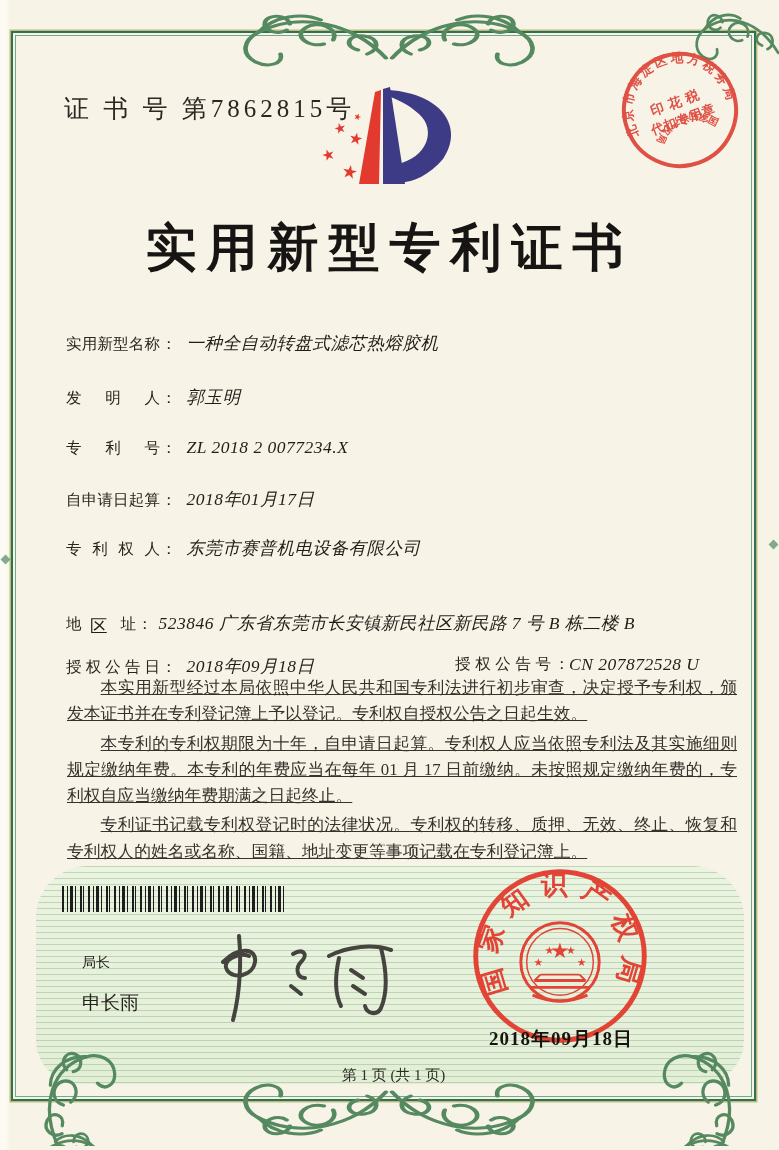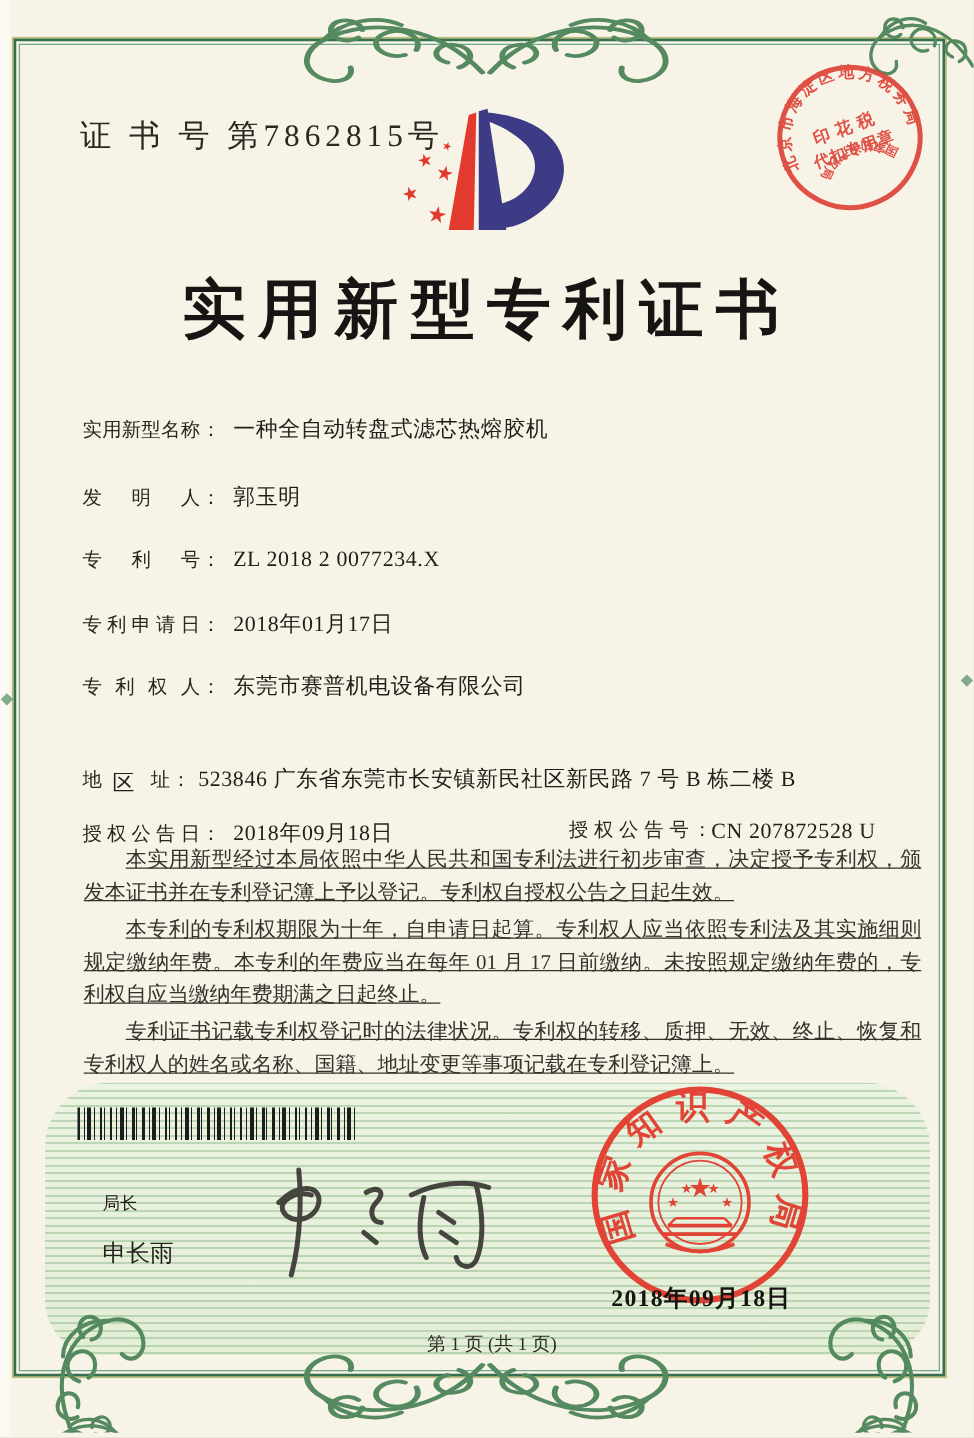--- a/index.html
+++ b/index.html
@@ -30,21 +30,21 @@
   }
   .cert-no{position:absolute;left:64px;top:92px;font-size:25px;letter-spacing:4px;color:#2b2822;}
   .title{position:absolute;left:0;top:214px;width:100%;text-align:center;
     font-size:51px;font-weight:700;letter-spacing:10px;color:#171513;}
   .row{position:absolute;left:66px;width:680px;display:flex;align-items:baseline;font-size:17.5px;}
   .lbl{display:inline-block;width:94px;font-size:15.5px;text-align:justify;text-align-last:justify;color:#29261f;}
   .lbl.w2{width:70px;margin-top:26px;}
   .lbl.g2{position:absolute;left:389px;width:96px;}
   .colon{font-size:15.5px;margin:0 2px 0 1px;}
   .colon.g2{position:absolute;left:487px;}
-  .val{margin-left:8px;color:#211e19;letter-spacing:.5px;}
+  .val{margin-left:8px;color:#211e19;letter-spacing:.5px;font-style:italic;}
   .val.g2{position:absolute;left:503px;margin-left:0;}
   .addr2{position:absolute;left:90px;top:614px;font-size:17.5px;color:#211e19;}
   .body-text{position:absolute;left:64px;top:672px;width:676px;
     font-size:16.8px;line-height:26.3px;color:#35322c;text-align:justify;}
   .body-text p{margin:3px;text-indent:2em;text-decoration:underline;}
   .barcode{
     position:absolute;left:62px;top:886px;width:222px;height:26px;
     background:repeating-linear-gradient(90deg,
       #1d1d1d 0 2px,rgba(0,0,0,0) 2px 5px,
       #1d1d1d 5px 6px,rgba(0,0,0,0) 6px 8px,
@@ -158,21 +158,21 @@
     <span class="lbl">发明人</span>
       <span class="colon">：</span>
     <span class="val">郭玉明</span>
   </div>
   <div class="row" style="top:437px">
     <span class="lbl">专利号</span>
       <span class="colon">：</span>
     <span class="val">ZL 2018 2 0077234.X</span>
   </div>
   <div class="row" style="top:487px">
-    <span class="lbl">专利申请日</span>
+    <span class="lbl">自申请日起算</span>
       <span class="colon">：</span>
     <span class="val">2018年01月17日</span>
   </div>
   <div class="row" style="top:536px">
     <span class="lbl">专利权人</span>
       <span class="colon">：</span>
     <span class="val">东莞市赛普机电设备有限公司</span>
   </div>
   <div class="row" style="top:588px">
     <span class="lbl w2">地址</span>

